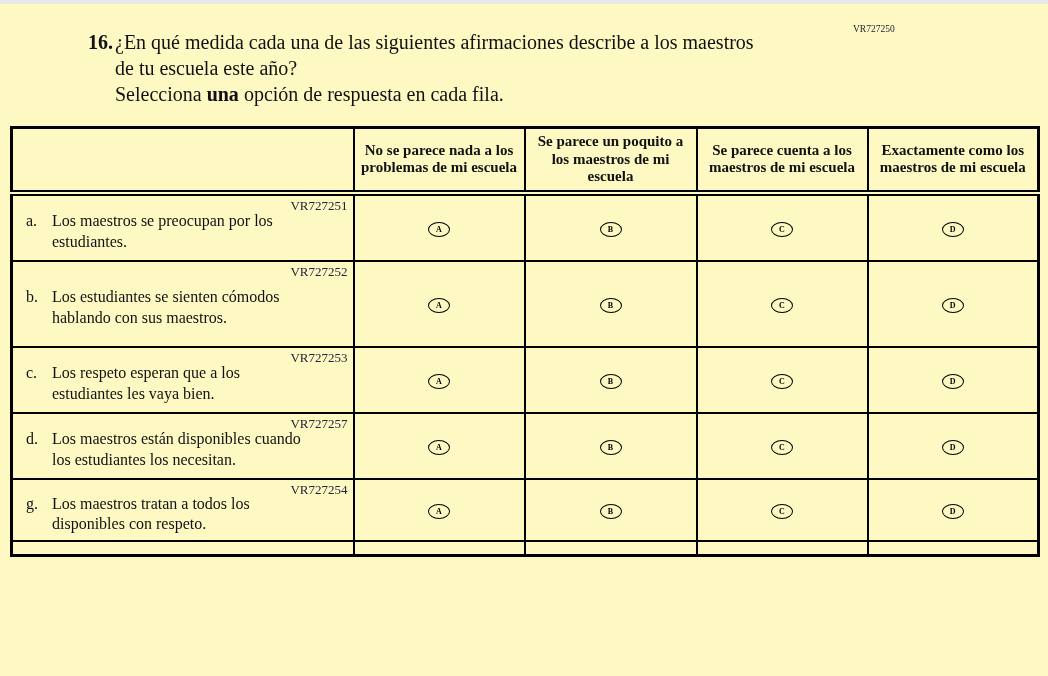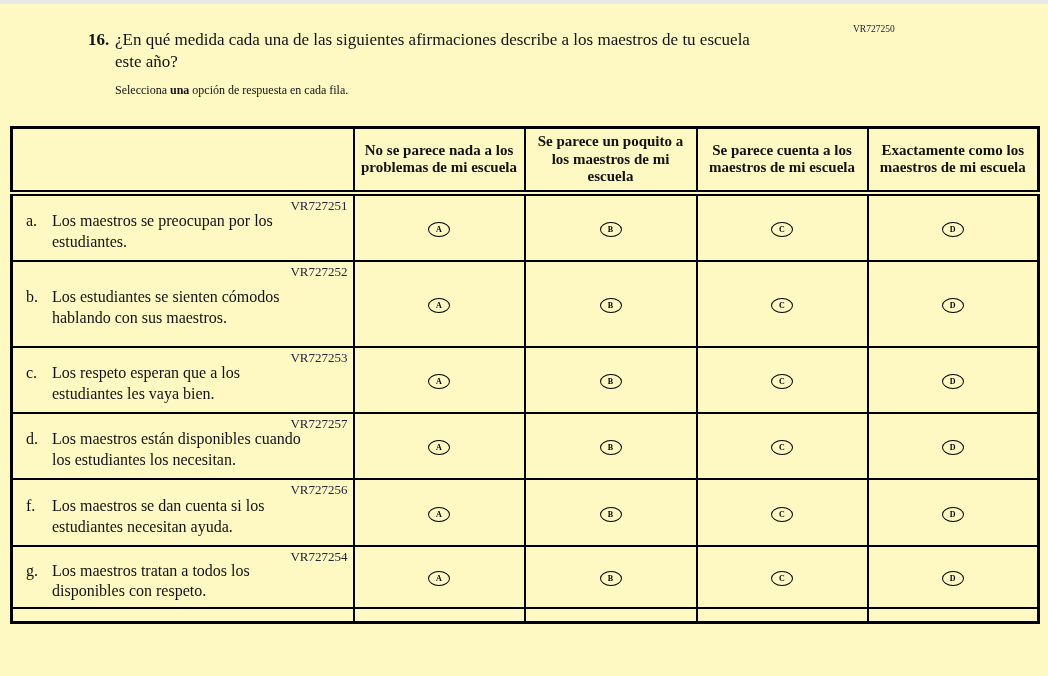--- a/index.html
+++ b/index.html
@@ -18,35 +18,35 @@
     left: 853px;
     top: 20px;
     font-size: 9.5px;
     color: #22223a;
   }
   .question {
     position: absolute;
     left: 88px;
     top: 25px;
     display: flex;
-    font-size: 17px;
+    font-size: 20px;
     line-height: 1.32;
     justify-content: space-between;
   }
   .qnum {
     font-weight: bold;
     width: 27px;
     flex: 0 0 27px;
   }
   .qtext { width: 660px; }
   .instruction {
     position: absolute;
     left: 115px;
     top: 79px;
-    font-size: 12px;
+    font-size: 20px;
   }
   .instruction .bold { font-weight: bold; }
 
   table.matrix {
     position: absolute;
     left: 10px;
     top: 122px;
     width: 1027px;
     border-collapse: collapse;
     table-layout: fixed;
@@ -189,33 +189,20 @@
           <div class="stmt">
             <span class="letter">d.</span>
             <span class="stmt-text">Los maestros están disponibles cuando los estudiantes los necesitan.</span>
           </div>
         </td>
         <td class="bubble-cell"><span class="bubble">A</span></td>
         <td class="bubble-cell"><span class="bubble">B</span></td>
         <td class="bubble-cell"><span class="bubble">C</span></td>
         <td class="bubble-cell"><span class="bubble">D</span></td>
       </tr>
-      <tr style="height:67px">
-        <td class="stmt-cell">
-          <span class="row-code">VR727256</span>
-          <div class="stmt">
-            <span class="letter">f.</span>
-            <span class="stmt-text">Los maestros se dan cuenta si los estudiantes necesitan ayuda.</span>
-          </div>
-        </td>
-        <td class="bubble-cell"><span class="bubble">A</span></td>
-        <td class="bubble-cell"><span class="bubble">B</span></td>
-        <td class="bubble-cell"><span class="bubble">C</span></td>
-        <td class="bubble-cell"><span class="bubble">D</span></td>
-      </tr>
       <tr style="height:60px">
         <td class="stmt-cell">
           <span class="row-code">VR727254</span>
           <div class="stmt">
             <span class="letter">g.</span>
             <span class="stmt-text">Los maestros tratan a todos los disponibles con respeto.</span>
           </div>
         </td>
         <td class="bubble-cell"><span class="bubble">A</span></td>
         <td class="bubble-cell"><span class="bubble">B</span></td>

